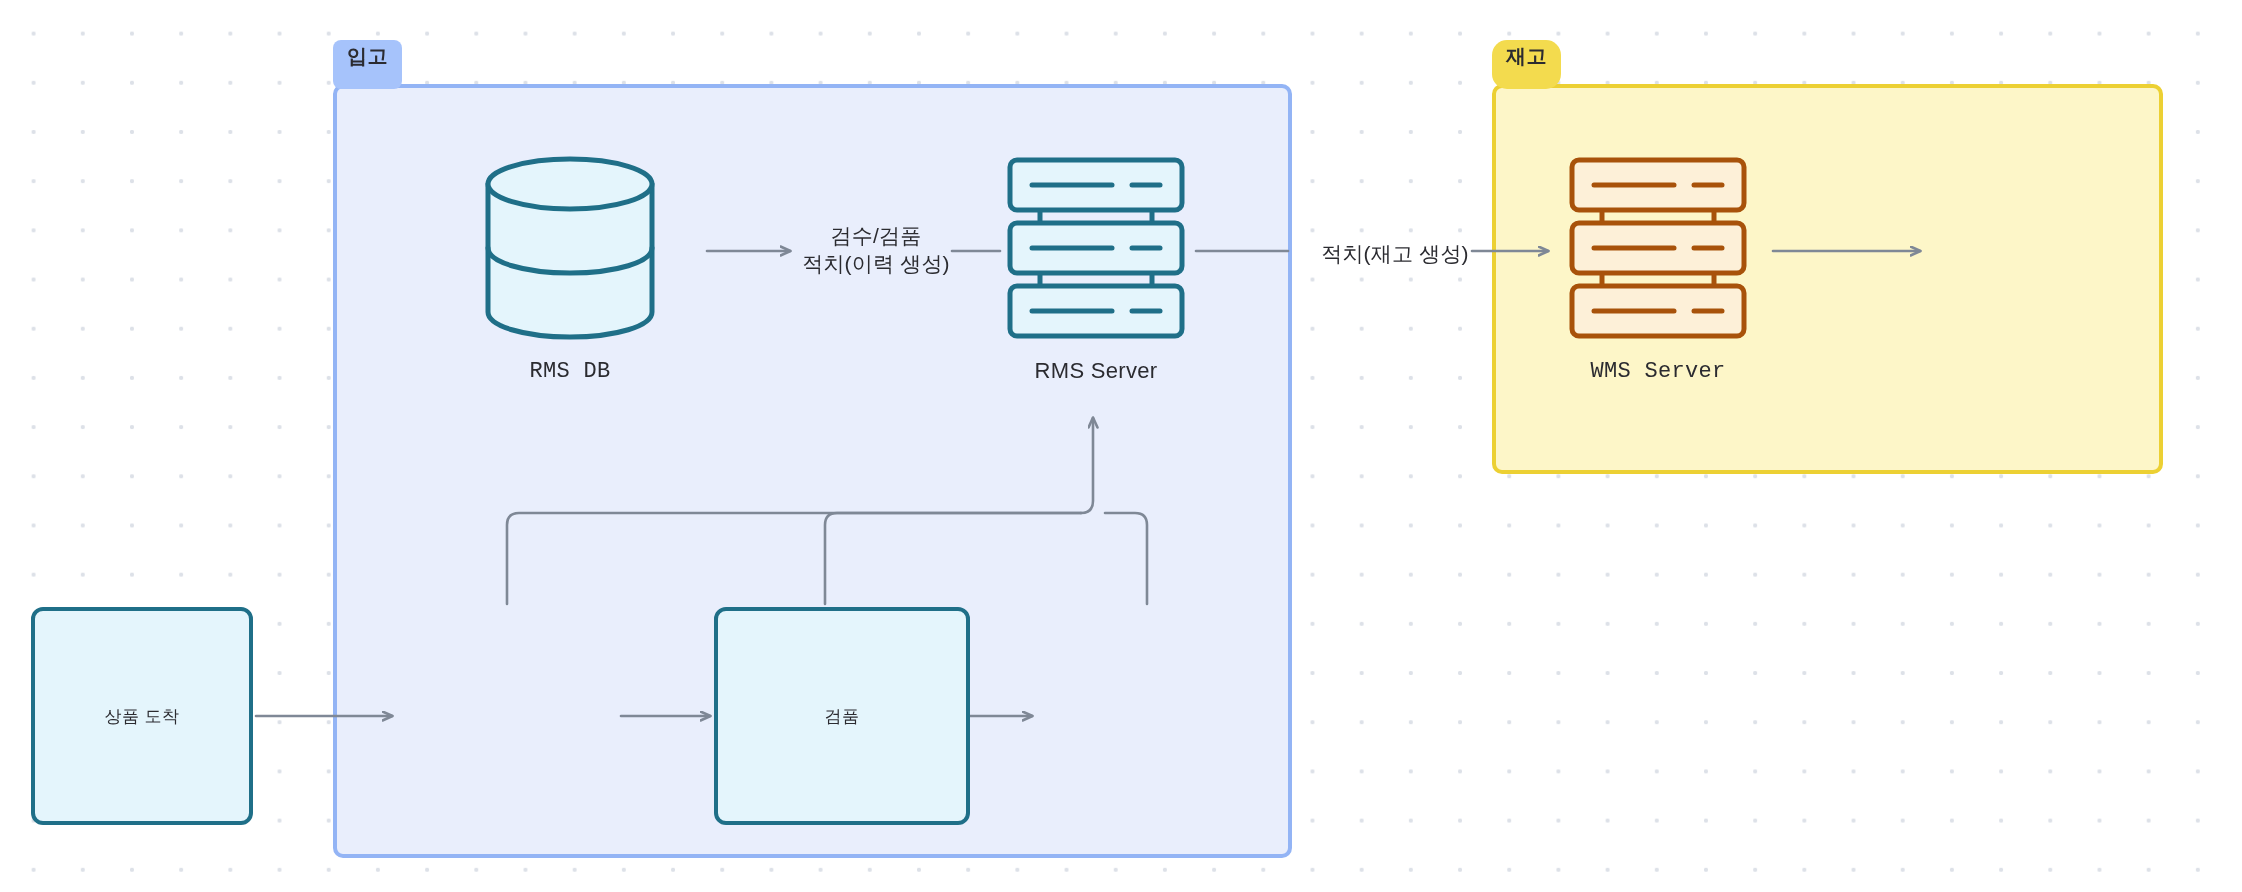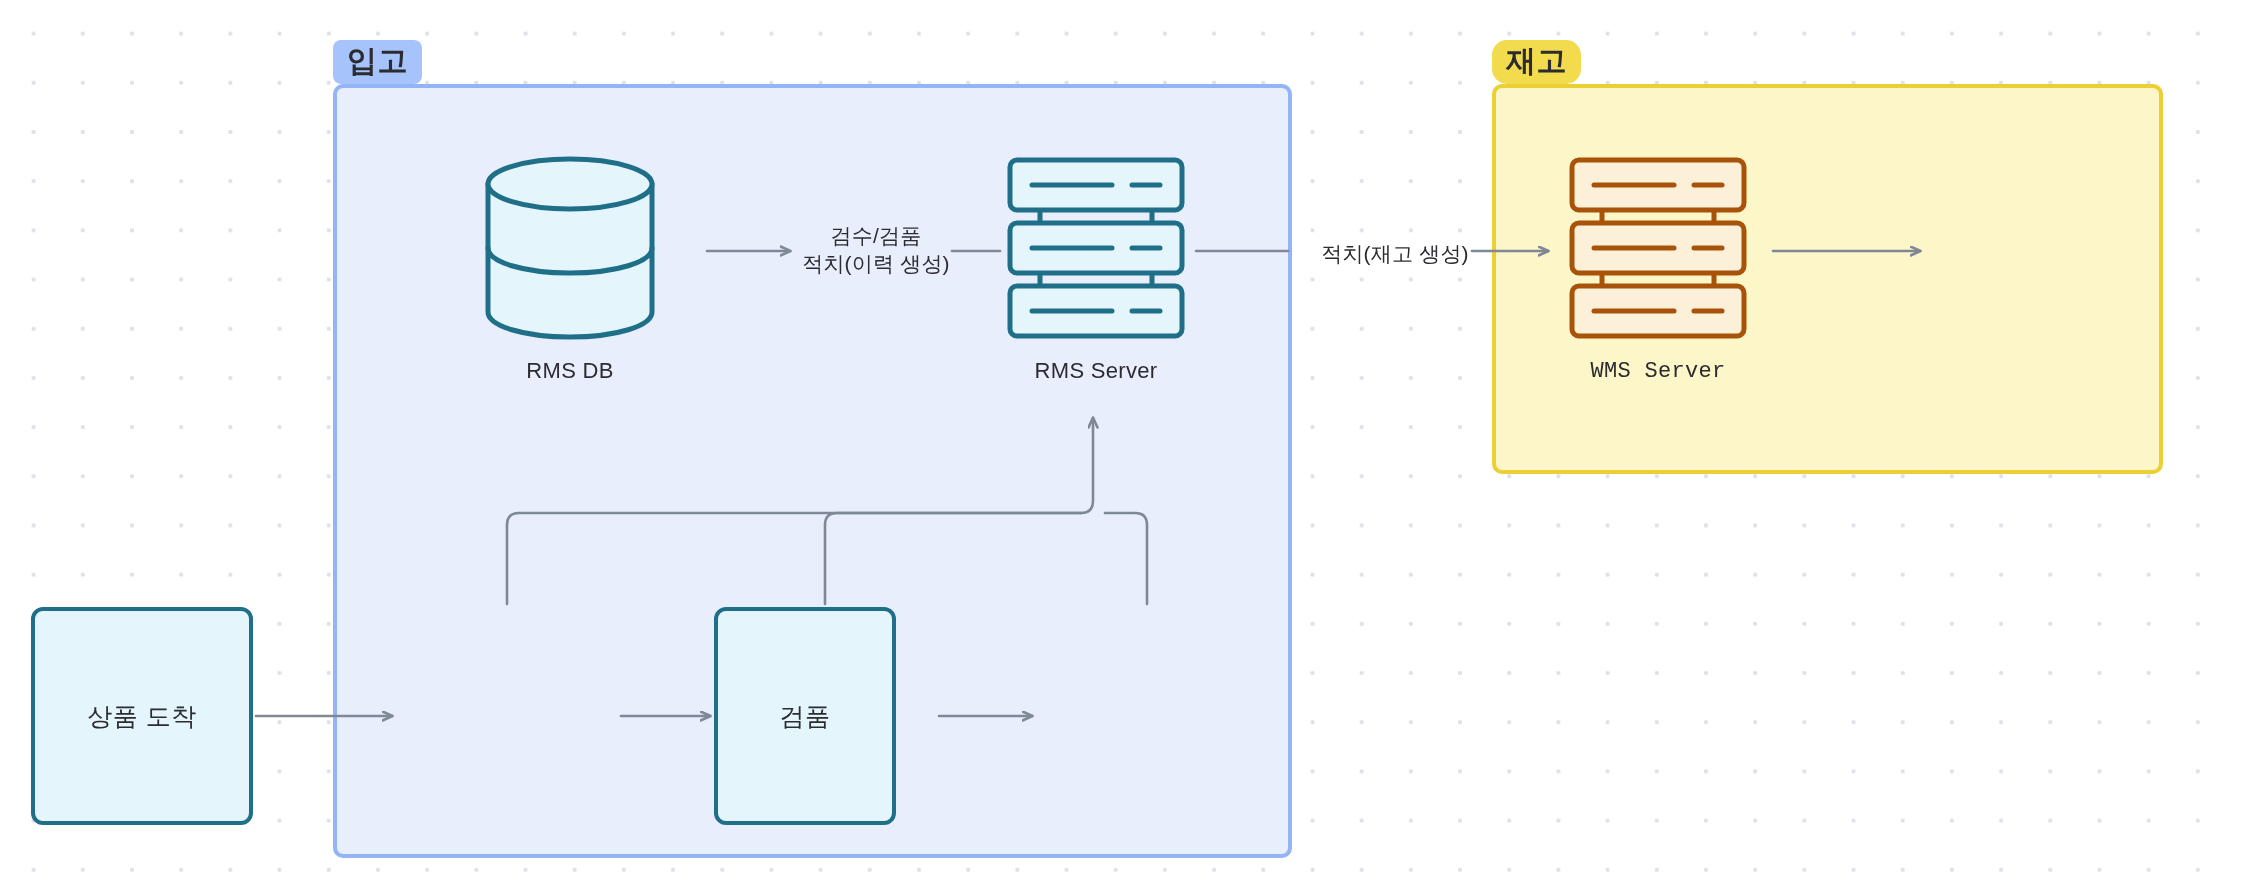--- a/index.html
+++ b/index.html
@@ -30,59 +30,59 @@
     border:4px solid #93b4f5;
   }
   .group-stock {
     left:1492px; top:84px; width:671px; height:390px;
     background:#fdf6c8;
     border:4px solid #ecd033;
   }
   .group-tag {
     position:absolute;
     border-radius:8px;
-    font-size:30px;
+    font-size:20px;
     font-weight:700;
     color:#2b2b30;
-    padding:6px 14px 8px;
+    padding:6px 14px 23px;
     letter-spacing:0.5px;
     line-height:1;
     white-space:nowrap;
   }
   .tag-inbound { left:333px; top:40px; background:#a6c3fb; }
   .tag-stock   { left:1492px; top:40px; background:#f3db4e;border-radius:15px; }
 
   
   .pbox {
     position:absolute;
     background:#e4f5fc;
     border:4px solid #1f6f88;
     border-radius:12px;
     display:flex;
     align-items:center;
     justify-content:center;
-    font-size:25px;
+    font-size:17px;
     color:#2b2b30;
     letter-spacing:0.5px;
   }
   .pbox-arrive { left:31px;  top:607px; width:222px; height:218px; }
   .pbox-insp   { left:396px; top:607px; width:222px; height:218px; }
-  .pbox-qc     { left:714px; top:607px; width:182px; height:218px; }
+  .pbox-qc     { left:714px; top:607px; width:256px; height:218px; }
   .pbox-store  { left:1036px;top:607px; width:222px; height:218px; }
 
   
   .node { position:absolute; text-align:center; }
   .node-caption {
     font-size:22px;
     color:#2b2b30;
     margin-top:10px;
     white-space:nowrap;
     letter-spacing:0.3px;
   }
-  .node-rmsdb   { left:470px;  top:152px; width:200px; }
+  .node-rmsdb   { left:470px;  top:152px; width:200px;font-family:Liberation Mono, monospace; }
   .node-rmssrv  { left:996px;  top:152px; width:200px; }
   .node-wmssrv  { left:1558px; top:152px; width:200px;font-family:Liberation Mono, monospace; }
   .node-wmsdb   { left:1930px; top:152px; width:200px; }
 
   
   #wires { position:absolute; left:0; top:0; width:2242px; height:892px; pointer-events:none; }
 
   
   .edge-label {
     position:absolute;

